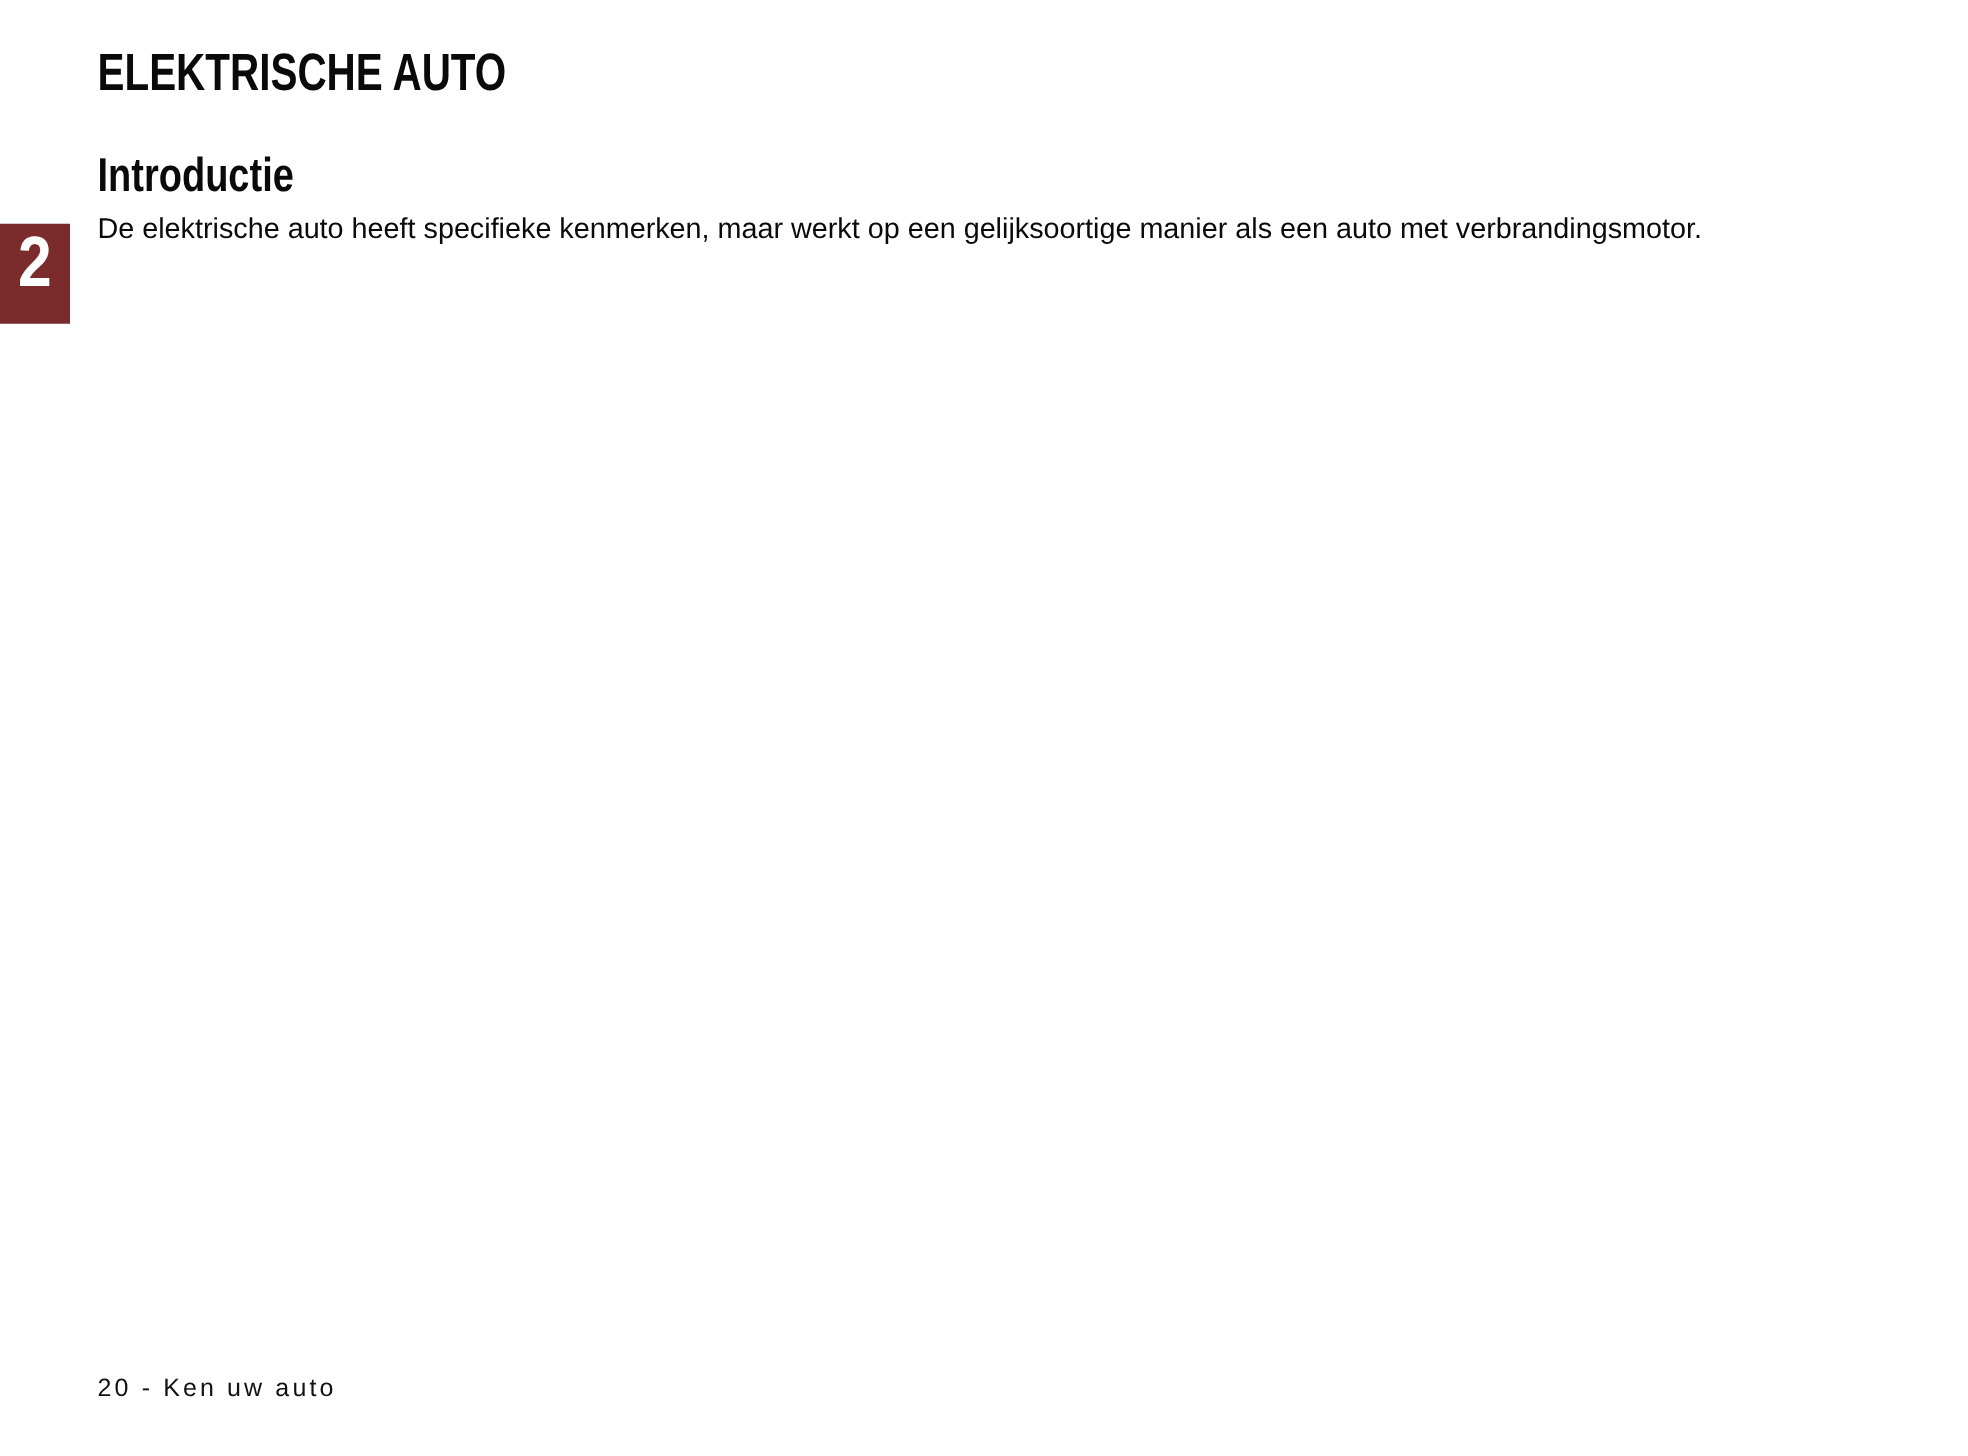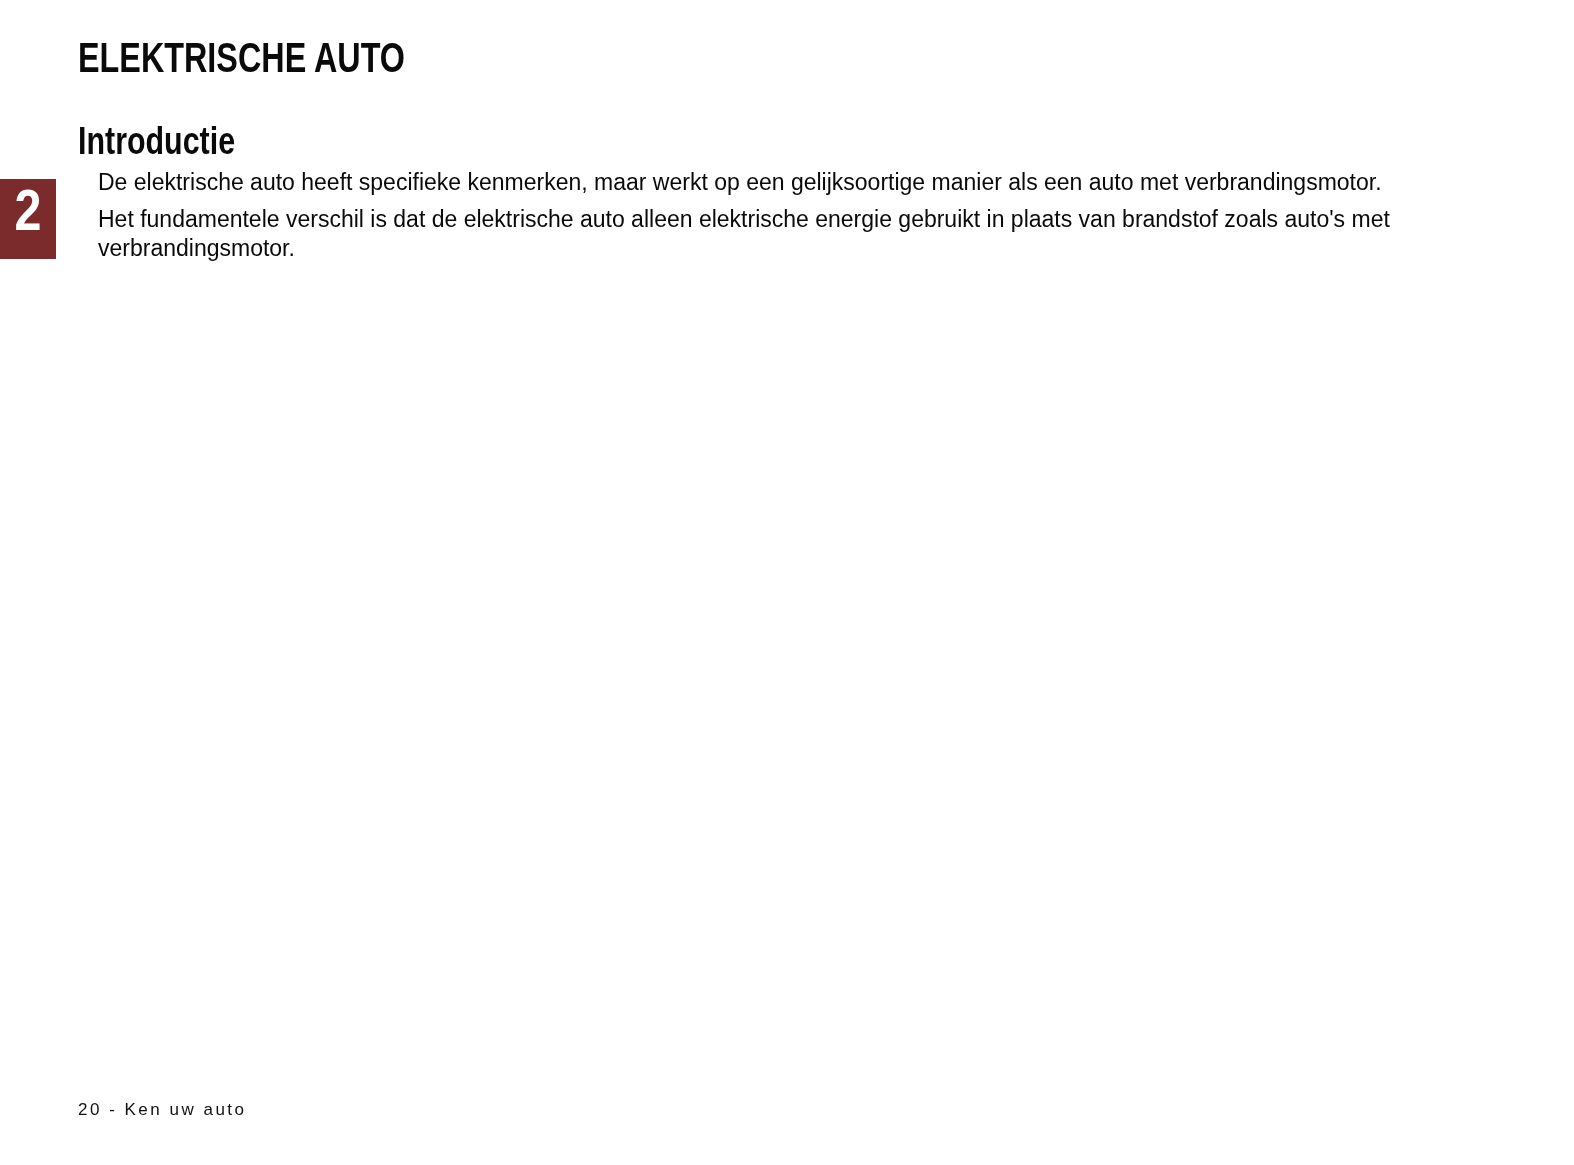--- a/index.html
+++ b/index.html
@@ -53,51 +53,49 @@
     font-weight: bold;
     line-height: 62px;
     transform: scaleX(0.85);
     transform-origin: center top;
   }
   .body-text {
     position: absolute;
     left: 78px;
     top: 168px;
     width: 1422px;
-    margin-left: 20px;
   }
   .body-text p {
     font-size: 23px;
     line-height: 29px;
     margin: 0 0 8px 0;
     color: #0a0a0a;
   }
   .page-footer {
     position: absolute;
     left: 78px;
     top: 1100px;
-    font-size: 17px;
+    font-size: 20px;
     letter-spacing: 2.5px;
     color: #111111;
     white-space: nowrap;
   }
 </style>
 </head>
 <body>
 
 <div class="page">
 
   <h1 class="doc-title">ELEKTRISCHE AUTO</h1>
 
   <div class="chapter-tab" style="background: rgb(123, 43, 43);">
     <span class="num" style="color: rgb(255, 255, 255);">2</span>
   </div>
 
   <h2 class="section-heading">Introductie</h2>
 
   <div class="body-text">
     <p>De elektrische auto heeft specifieke kenmerken, maar werkt op een gelijksoortige manier als een auto met verbrandingsmotor.</p>
-    <p>Het fundamentele verschil is dat de elektrische auto alleen elektrische energie gebruikt in plaats van brandstof zoals auto's met verbrandingsmotor.</p>
   </div>
 
   <div class="page-footer">20 - Ken uw auto</div>
 
 </div>
 
 </body></html>

